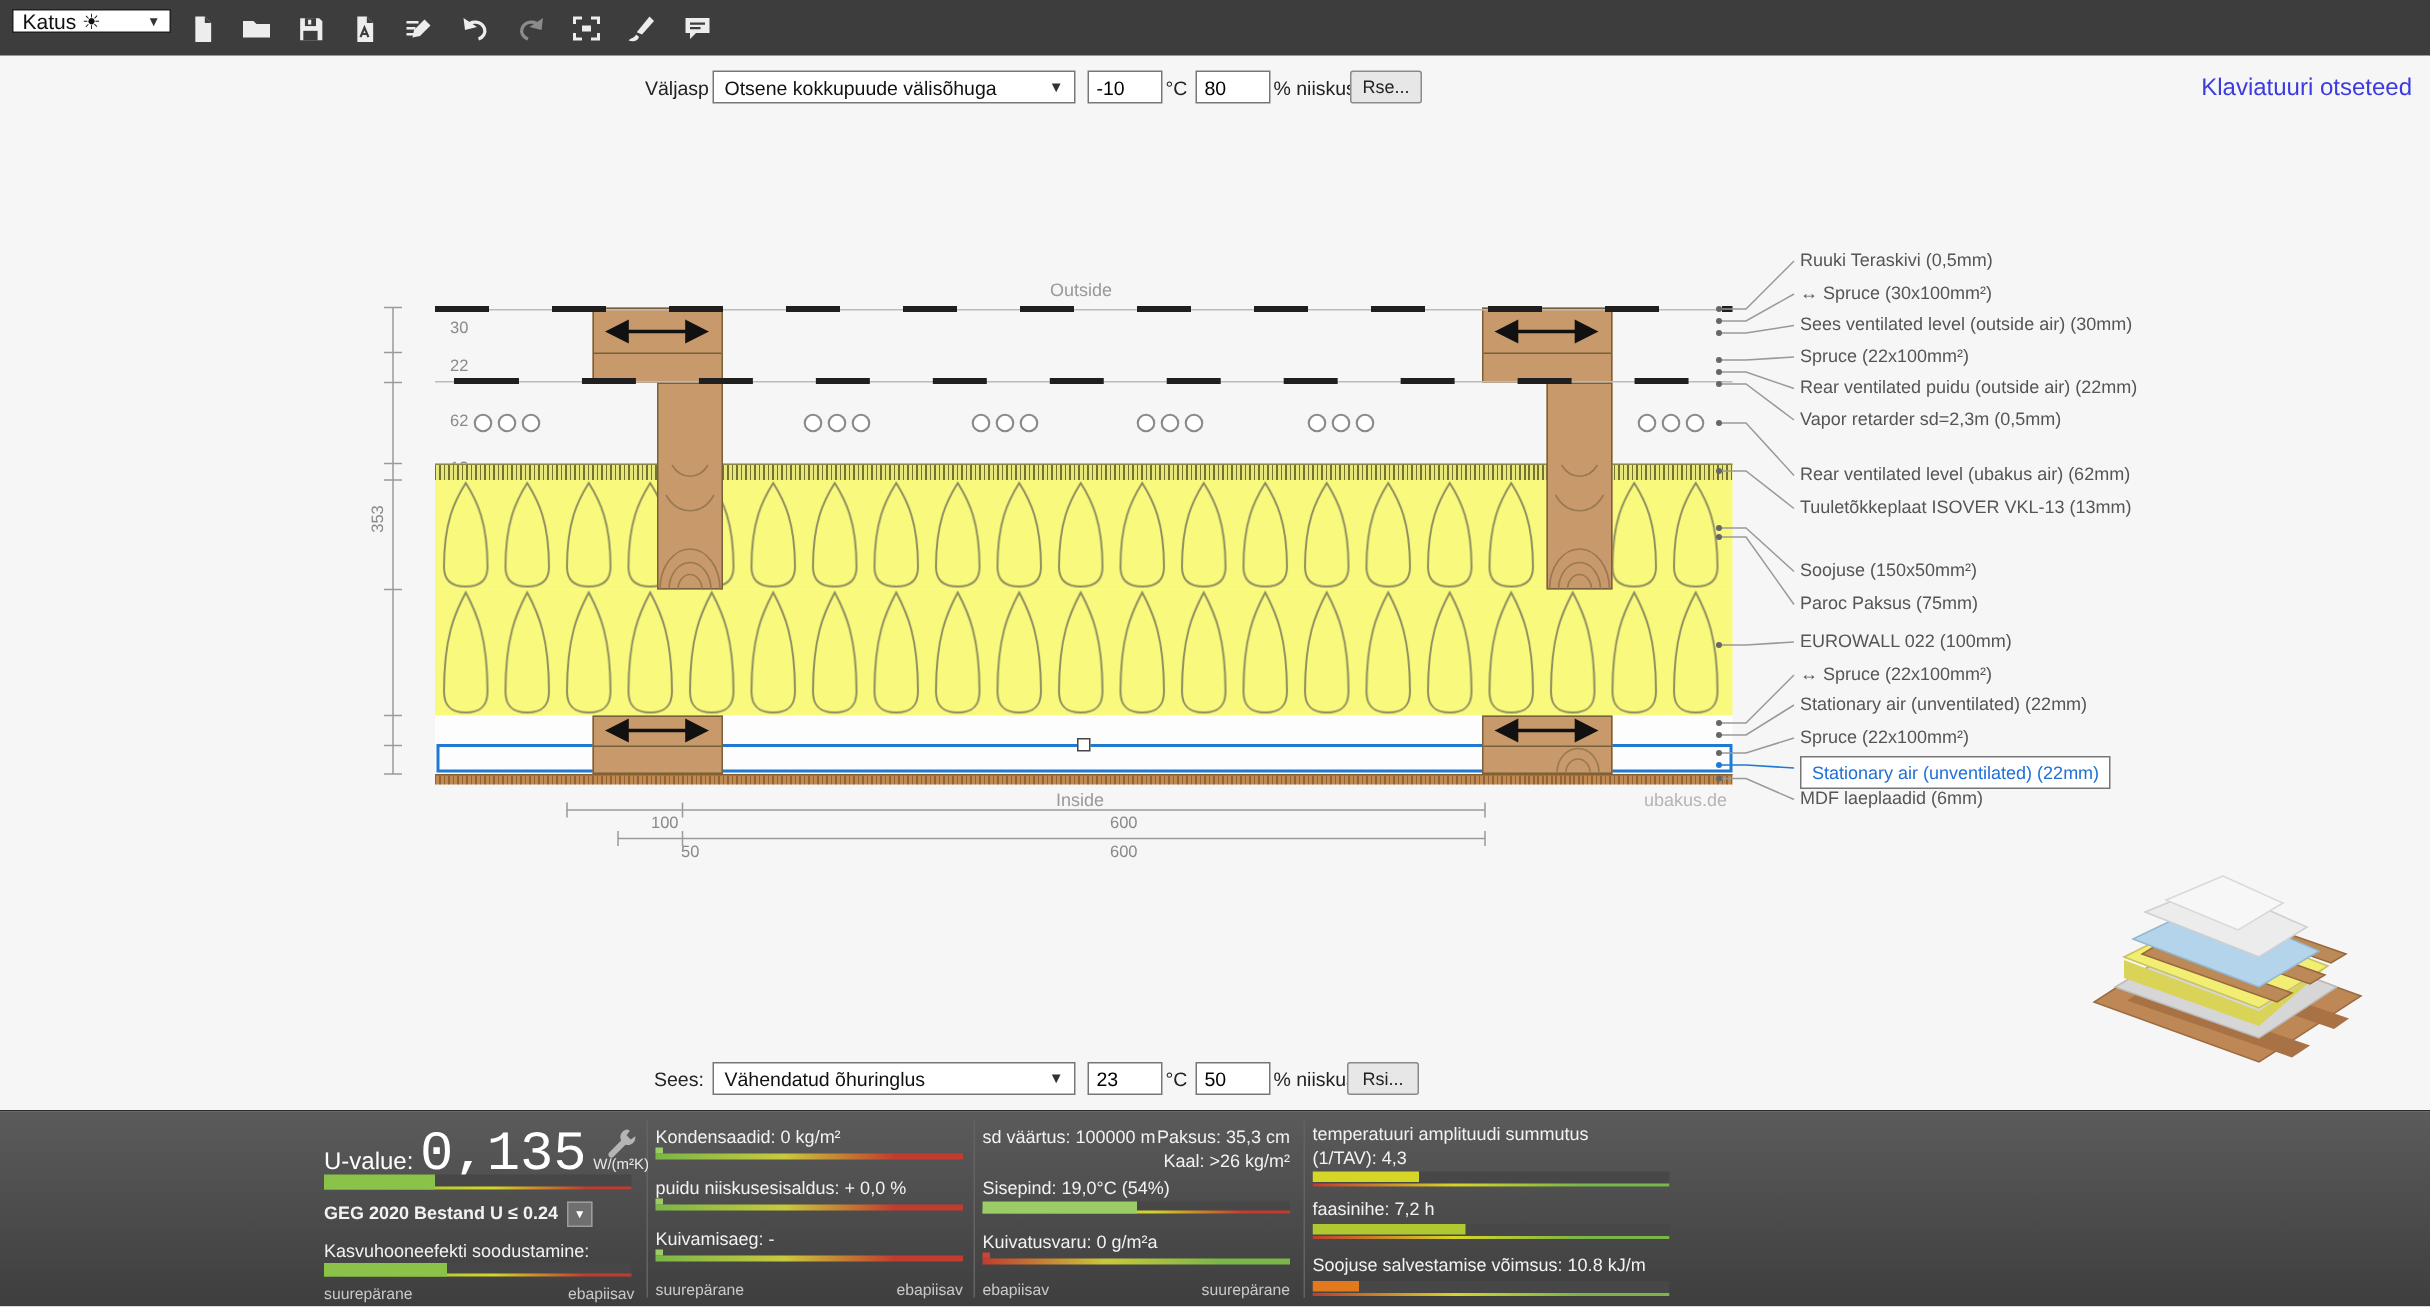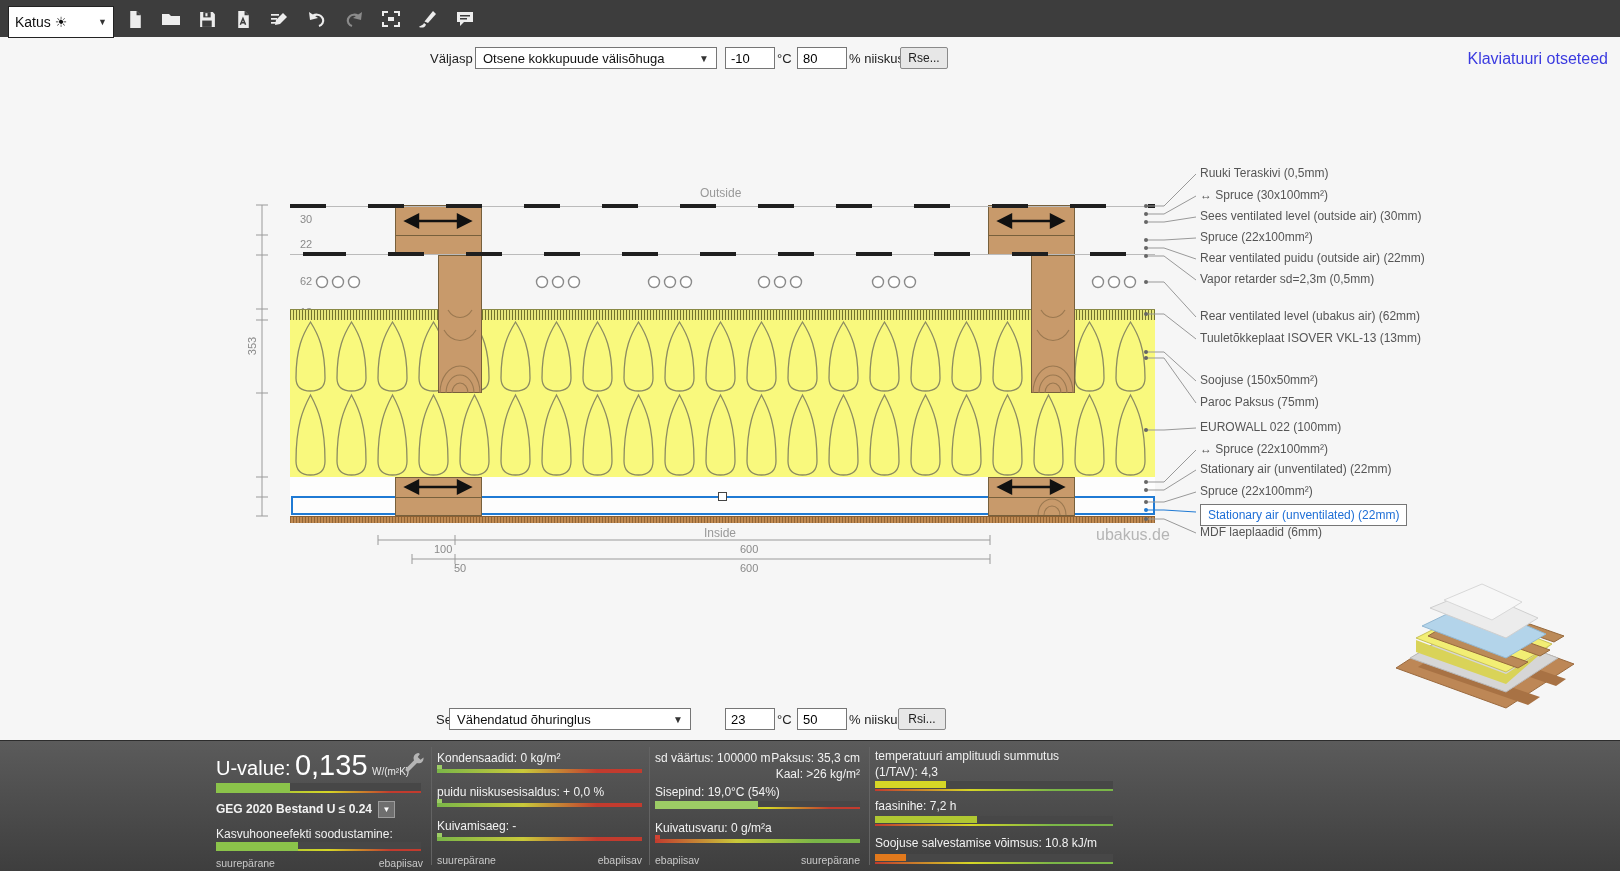--- a/index.html
+++ b/index.html
@@ -1,20 +1,20 @@
 <!DOCTYPE html>
 <html><head>
 <meta charset="utf-8">
 <style>
   html,body{margin:0;padding:0;background:#e9e9e9;}
   .app{position:relative;width:1620px;height:871px;background:#f6f6f6;overflow:hidden;
        font-family:"Liberation Sans",sans-serif;-webkit-font-smoothing:antialiased;}
   
   .toolbar{position:absolute;left:0;top:0;width:1620px;height:37px;background:#3d3d3d;z-index:20;}
-  .preset{position:absolute;left:8px;top:6px;width:106px;height:32px;background:#fff;border:1px solid #222;
+  .preset{position:absolute;left:8px;top:6px;width:106px;height:16px;background:#fff;border:1px solid #222;
           display:flex;align-items:center;font-size:14px;color:#111;padding:0 6px;box-sizing:border-box;cursor:pointer;}
   .preset .cap{margin-left:auto;font-size:9px;color:#333;}
   .tb-icon{position:absolute;top:7px;width:24px;height:24px;display:flex;align-items:center;justify-content:center;cursor:pointer;}
   .tb-icon svg{display:block;}
   
   .ctl-label{position:absolute;font-size:13px;color:#222;}
   .sel{position:absolute;height:22px;background:#fff;border:1px solid #767676;box-sizing:border-box;
        display:flex;align-items:center;font-size:13px;color:#111;padding:0 7px;cursor:pointer;}
   .sel .cap{margin-left:auto;font-size:10px;color:#333;}
   .inp{position:absolute;height:20px;width:43px;border:1px solid #767676;background:#fff;font-size:13px;
@@ -36,39 +36,39 @@
   .wood .split{position:absolute;left:0;right:0;height:1px;background:#77603c;}
   .mdf{position:absolute;left:290px;top:516px;width:865px;height:7px;background:#c08a52;z-index:2;
     background-image:repeating-linear-gradient(90deg,rgba(60,30,0,.35) 0 1px,rgba(0,0,0,0) 1px 3px);border-top:1px solid #8a5f33;box-sizing:border-box;}
   .sel-row{position:absolute;left:291px;top:496px;width:864px;height:19px;border:2px solid #1f7ad4;box-sizing:border-box;z-index:3;cursor:pointer;}
   .handle{position:absolute;left:718px;top:492px;width:9px;height:9px;background:#fff;border:1px solid #444;box-sizing:border-box;z-index:7;cursor:ns-resize;}
   .overlay{position:absolute;left:0;top:0;z-index:6;pointer-events:none;}
   .layer-label{position:absolute;left:1200px;font-size:12px;color:#555;white-space:nowrap;z-index:8;cursor:pointer;}
   .layer-label.sel{color:#1f6fd6;}
   .dim-lbl{position:absolute;font-size:11px;color:#8a8a8a;margin-left:28px;}
   .total-dim{position:absolute;left:243px;top:340px;font-size:11px;color:#8a8a8a;transform:rotate(-90deg);}
-  .wm{position:absolute;font-size:16px;color:#b5b5b5;}
+  .wm{position:absolute;font-size:12px;color:#b5b5b5;}
   
   .panel{position:absolute;left:0;top:740px;width:1620px;height:131px;background:linear-gradient(#5b5b5b,#3e3e3e);
          border-top:1px solid #2c2c2c;box-sizing:border-box;color:#fff;z-index:20;}
   .pdiv{position:absolute;top:6px;bottom:6px;width:1px;background:#636363;}
   .pcol{position:absolute;top:0;height:131px;}
   .ptxt{position:absolute;font-size:12px;color:#f2f2f2;white-space:nowrap;}
   .pscale{position:absolute;font-size:10.5px;color:#c9c9c9;}
   .bar{position:absolute;background:#474747;}
   .bar .grad{position:absolute;left:0;right:0;bottom:0;height:2px;background:linear-gradient(90deg,#7ab648,#d6d626 55%,#c23b2e 85%,#c23b2e);}
   .bar .grad.rev{background:linear-gradient(90deg,#c23b2e,#d6d626 40%,#7ab648 75%,#7ab648);}
   .bar .fill{position:absolute;left:0;top:0;bottom:0;}
   .bar .fill.half{bottom:3px;}
   .gbar{position:absolute;height:4px;background:linear-gradient(90deg,#7ab648,#c9c93a 42%,#c23b2e 78%,#c23b2e);}
   .gbar.rev{background:linear-gradient(90deg,#c23b2e,#c9c93a 40%,#7ab648 78%,#7ab648);}
   .gbar .mark{position:absolute;left:0;top:-4px;width:5px;height:4px;background:#9ccc65;}
   .gbar .mark.red{background:#d04333;}
-  .uv-label{font-size:20px;color:#fff;}
-  .uv-value{font-size:29px;color:#fff;}
+  .uv-label{font-size:16px;color:#fff;}
+  .uv-value{font-size:37px;color:#fff;font-family:Liberation Mono, monospace;}
   .uv-unit{font-size:10px;color:#e8e8e8;}
   .geg-box{display:inline-block;width:15px;height:15px;background:#6f6f6f;border:1px solid #9c9c9c;color:#fff;
            font-size:8px;text-align:center;line-height:15px;vertical-align:middle;margin-left:6px;cursor:pointer;}
   .thumb{position:absolute;left:1388px;top:572px;width:190px;height:140px;z-index:2;cursor:pointer;}
 </style>
 </head>
 <body>
 
 <div class="app">
 
@@ -362,21 +362,21 @@
       <polygon points="40,64 130,96 140,90 50,58" fill="#bb8a58" stroke="#96693c"></polygon>
       <polygon points="62,52 152,84 162,78 72,46" fill="#bb8a58" stroke="#96693c"></polygon>
       <polygon points="86,42 166,70 176,64 96,36" fill="#bb8a58" stroke="#96693c"></polygon>
       <polygon points="34,54 118,86 158,62 84,30" fill="#b3d4ea" stroke="#93b8d2"></polygon>
       <polygon points="42,36 118,66 150,46 86,18" fill="#ececec" stroke="#cfcfcf"></polygon>
       <polygon points="56,28 104,48 134,30 94,12" fill="#f7f7f7" stroke="#d8d8d8"></polygon>
     </svg>
   </div>
 
   <span class="ctl-label" style="left:436px;top:712px">Sees:</span>
-  <div class="sel" style="left:449px;top:708px;width:242px">
+  <div class="sel" style="left:475px;top:708px;width:242px">
     <span>Vähendatud õhuringlus</span>
     <span class="cap">▼</span>
   </div>
   <input class="inp" style="left: 725px; top: 708px;" value="23">
   <span class="unit" style="left:777px;top:712px">°C</span>
   <input class="inp" style="left: 797px; top: 708px;" value="50">
   <span class="unit" style="left:849px;top:712px">% niiskus</span>
   <button class="btn" style="left:898px;top:708px">Rsi...</button>
 
   <div class="panel">

